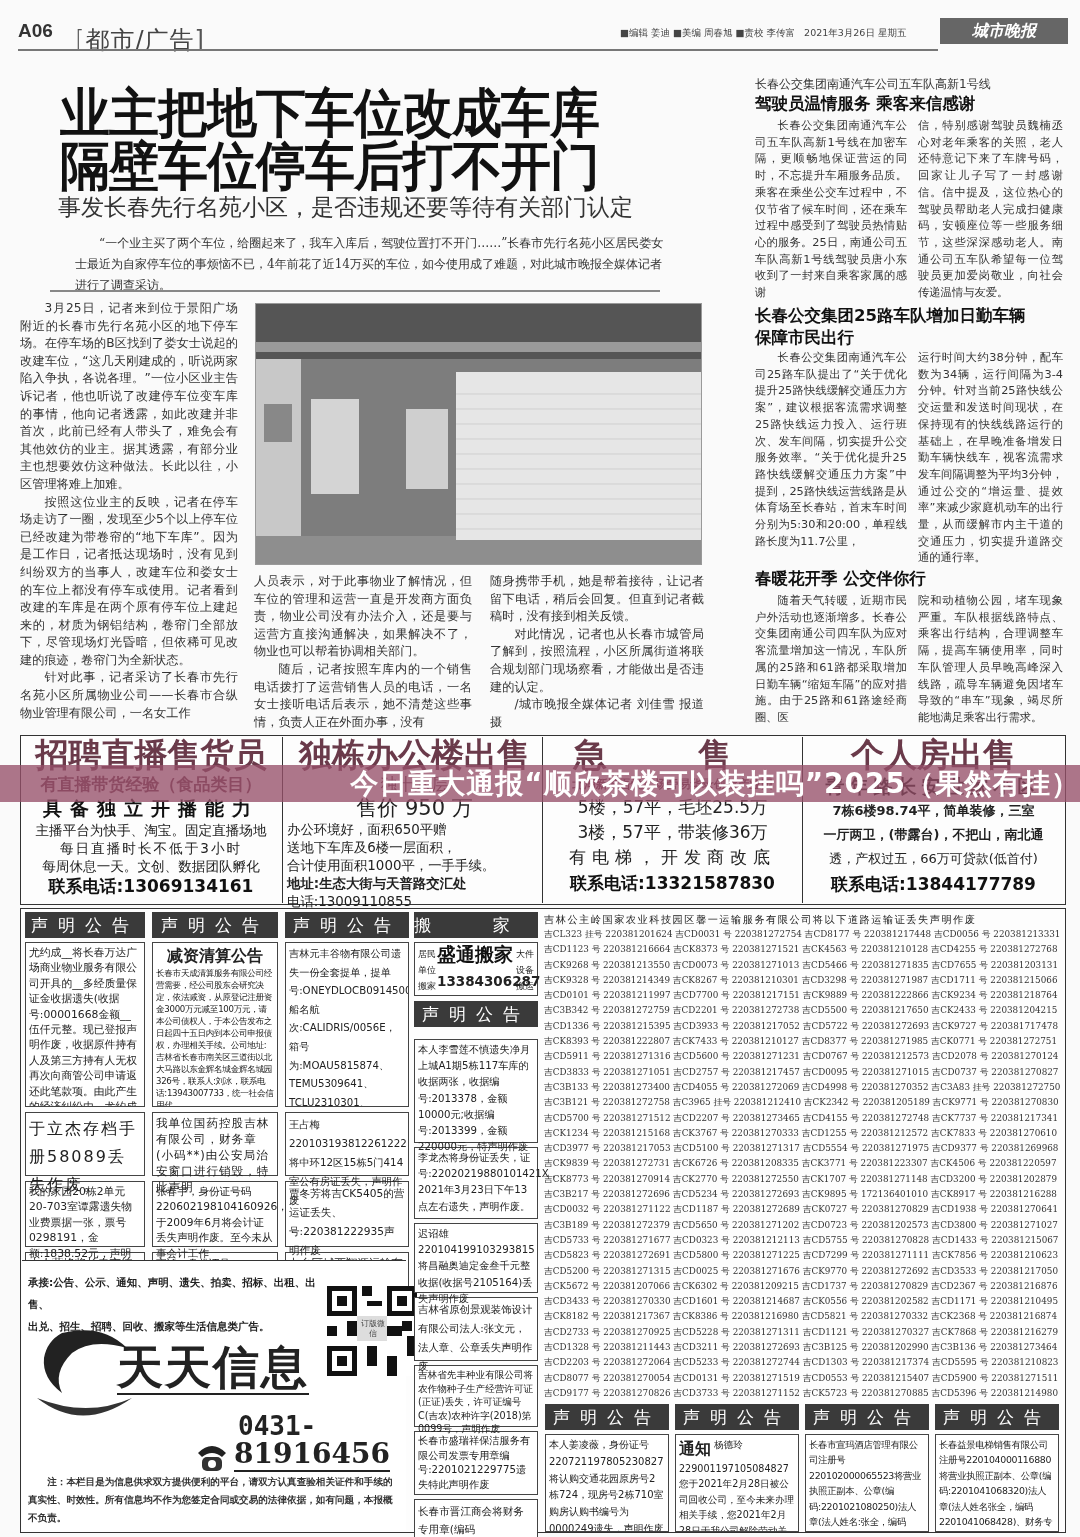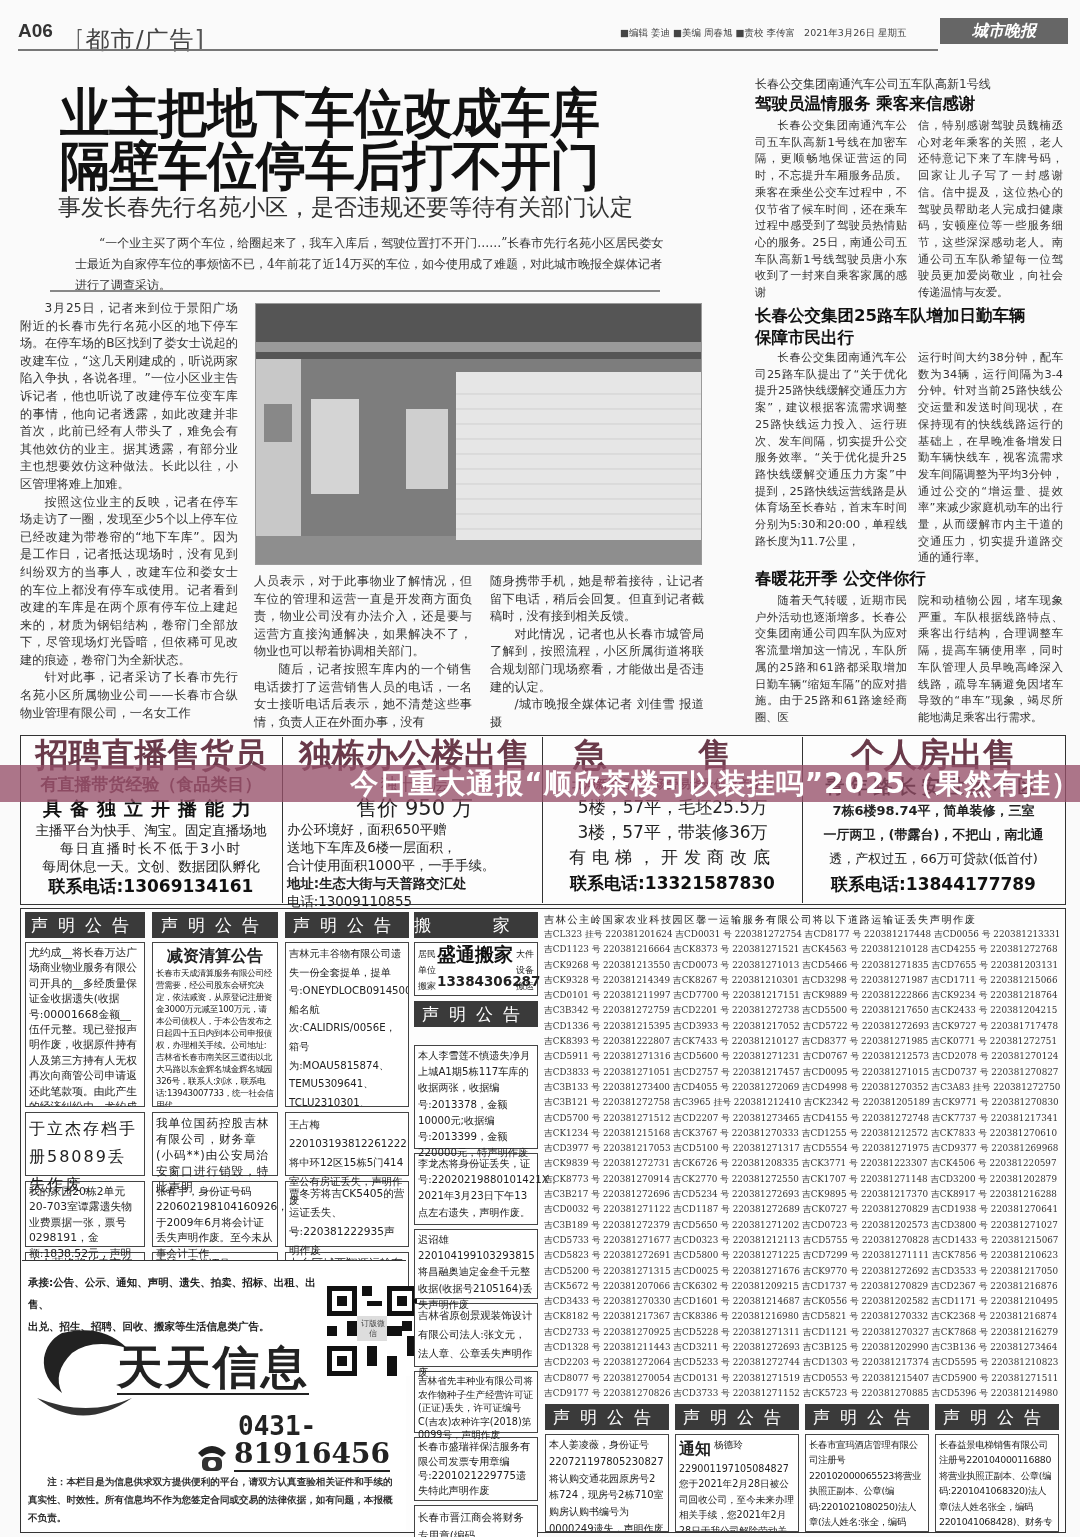--- a/index.html
+++ b/index.html
@@ -236,21 +236,21 @@
     </div>
     <div style="position:absolute;left:22px;top:3px;font-size:19px;font-weight:bold;color:#111">盛通搬家</div>
     <div style="position:absolute;left:22px;top:30px;font-size:13.5px;font-weight:bold">13384306287</div>
     <div style="position:absolute;right:3px;top:3px;font-size:9px;line-height:16px">
       <div>大件</div>
       <div>设备</div>
       <div>搬运</div>
     </div>
   </div>
   <div class="hdrbar" style="margin-top:5px">声明公告</div>
-  <div class="nt" style="margin-top:18px;font-size:10.2px;line-height:16.2px;height:104px">本人李雪莲不慎遗失净月上城A1期5栋117车库的收据两张，收据编号:2013378，金额10000元;收据编号:2013399，金额220000元，特声明作废</div>
+  <div class="nt" style="margin-top:12px;font-size:10.2px;line-height:16.2px;height:104px">本人李雪莲不慎遗失净月上城A1期5栋117车库的收据两张，收据编号:2013378，金额10000元;收据编号:2013399，金额220000元，特声明作废</div>
   <div class="nt" style="margin-top:4px;font-size:10.2px;line-height:16.2px;height:72px">李龙杰将身份证丢失，证号:22020219880101421X，2021年3月23日下午13点左右遗失，声明作废。</div>
   <div class="nt" style="margin-top:4px;font-size:10.2px;line-height:16.2px;height:70px">迟诏雄220104199103293815将昌融奥迪定金叁千元整收据(收据号2105164)丢失声明作废</div>
   <div class="nt" style="margin-top:4px;font-size:10.4px;line-height:19px;height:64px">吉林省原创景观装饰设计有限公司法人:张文元，法人章、公章丢失声明作废</div>
   <div class="nt" style="margin-top:4px;font-size:9.6px;line-height:13.6px;height:62px">吉林省先丰种业有限公司将农作物种子生产经营许可证(正证)丢失，许可证编号C(吉农)农种许字(2018)第0099号，声明作废</div>
   <div class="nt" style="margin-top:4px;font-size:10.2px;line-height:14.6px;height:64px">长春市盛瑞祥保洁服务有限公司发票专用章编号:2201021229775遗失特此声明作废</div>
   <div class="nt" style="margin-top:4px;font-size:10.6px;line-height:18px;height:62px">长春市晋江商会将财务专用章(编码2201041980632)遗失，声明作废</div>
 
 </div>
 
 <div class="abs" style="left:544px;top:912px;width:518px;height:486px;overflow:hidden">
@@ -266,21 +266,21 @@
     <div>吉CK8393 号 220381222807 吉CK7433 号 220381210127 吉CD8377 号 220381271985 吉CK0771 号 220381272751</div>
     <div>吉CD5911 号 220381271316 吉CD5600 号 220381271231 吉CD0767 号 220381212573 吉CD2078 号 220381270124</div>
     <div>吉CD3833 号 220381271051 吉CD2757 号 220381217457 吉CD0095 号 220381271015 吉CD0737 号 220381270827</div>
     <div>吉C3B133 号 220381273400 吉CD4055 号 220381272069 吉CD4998 号 220381270352 吉C3A83 挂号 220381272750</div>
     <div>吉C3B121 号 220381272758 吉C3965 挂号 220381212410 吉CK2342 号 220381205189 吉CK9771 号 220381270830</div>
     <div>吉CD5700 号 220381271512 吉CD2207 号 220381273465 吉CD4155 号 220381272748 吉CK7737 号 220381217341</div>
     <div>吉CK1234 号 220381215168 吉CK3767 号 220381270333 吉CD1255 号 220381212572 吉CK7833 号 220381270610</div>
     <div>吉CD3977 号 220381217053 吉CD5100 号 220381271317 吉CD5554 号 220381271975 吉CD9377 号 220381269968</div>
     <div>吉CK9839 号 220381272731 吉CK6726 号 220381208335 吉CK3771 号 220381223307 吉CK4506 号 220381220597</div>
     <div>吉CK8773 号 220381270914 吉CK2770 号 220381272550 吉CK1707 号 220381271148 吉CD3200 号 220381202879</div>
-    <div>吉C3B217 号 220381272696 吉CD5234 号 220381272693 吉CK9895 号 220381217370 吉CK8917 号 220381216288</div>
+    <div>吉C3B217 号 220381272696 吉CD5234 号 220381272693 吉CK9895 号 172136401010 吉CK8917 号 220381216288</div>
     <div>吉CD0032 号 220381271122 吉CD1187 号 220381272689 吉CK0727 号 220381270829 吉CD1938 号 220381270641</div>
     <div>吉C3B189 号 220381272379 吉CD5650 号 220381271202 吉CD0723 号 220381202573 吉CD3800 号 220381271027</div>
     <div>吉CD5733 号 220381271677 吉CD0323 号 220381212113 吉CD5755 号 220381270828 吉CD1433 号 220381215067</div>
     <div>吉CD5823 号 220381272691 吉CD5800 号 220381271225 吉CD7299 号 220381271111 吉CK7856 号 220381210623</div>
     <div>吉CD5200 号 220381271315 吉CD0025 号 220381271676 吉CK9770 号 220381272692 吉CD3533 号 220381217050</div>
     <div>吉CK5672 号 220381207066 吉CK6302 号 220381209215 吉CD1737 号 220381270829 吉CD2367 号 220381216876</div>
     <div>吉CD3433 号 220381270330 吉CD1601 号 220381214687 吉CK0556 号 220381202582 吉CD1171 号 220381210495</div>
     <div>吉CK8182 号 220381217367 吉CK8386 号 220381216980 吉CD5821 号 220381270332 吉CK2368 号 220381216874</div>
     <div>吉CD2733 号 220381270925 吉CD5228 号 220381271311 吉CD1121 号 220381270327 吉CK7868 号 220381216279</div>
     <div>吉CD1328 号 220381211443 吉CD3211 号 220381272693 吉C3B125 号 220381202990 吉C3B136 号 220381273464</div>

